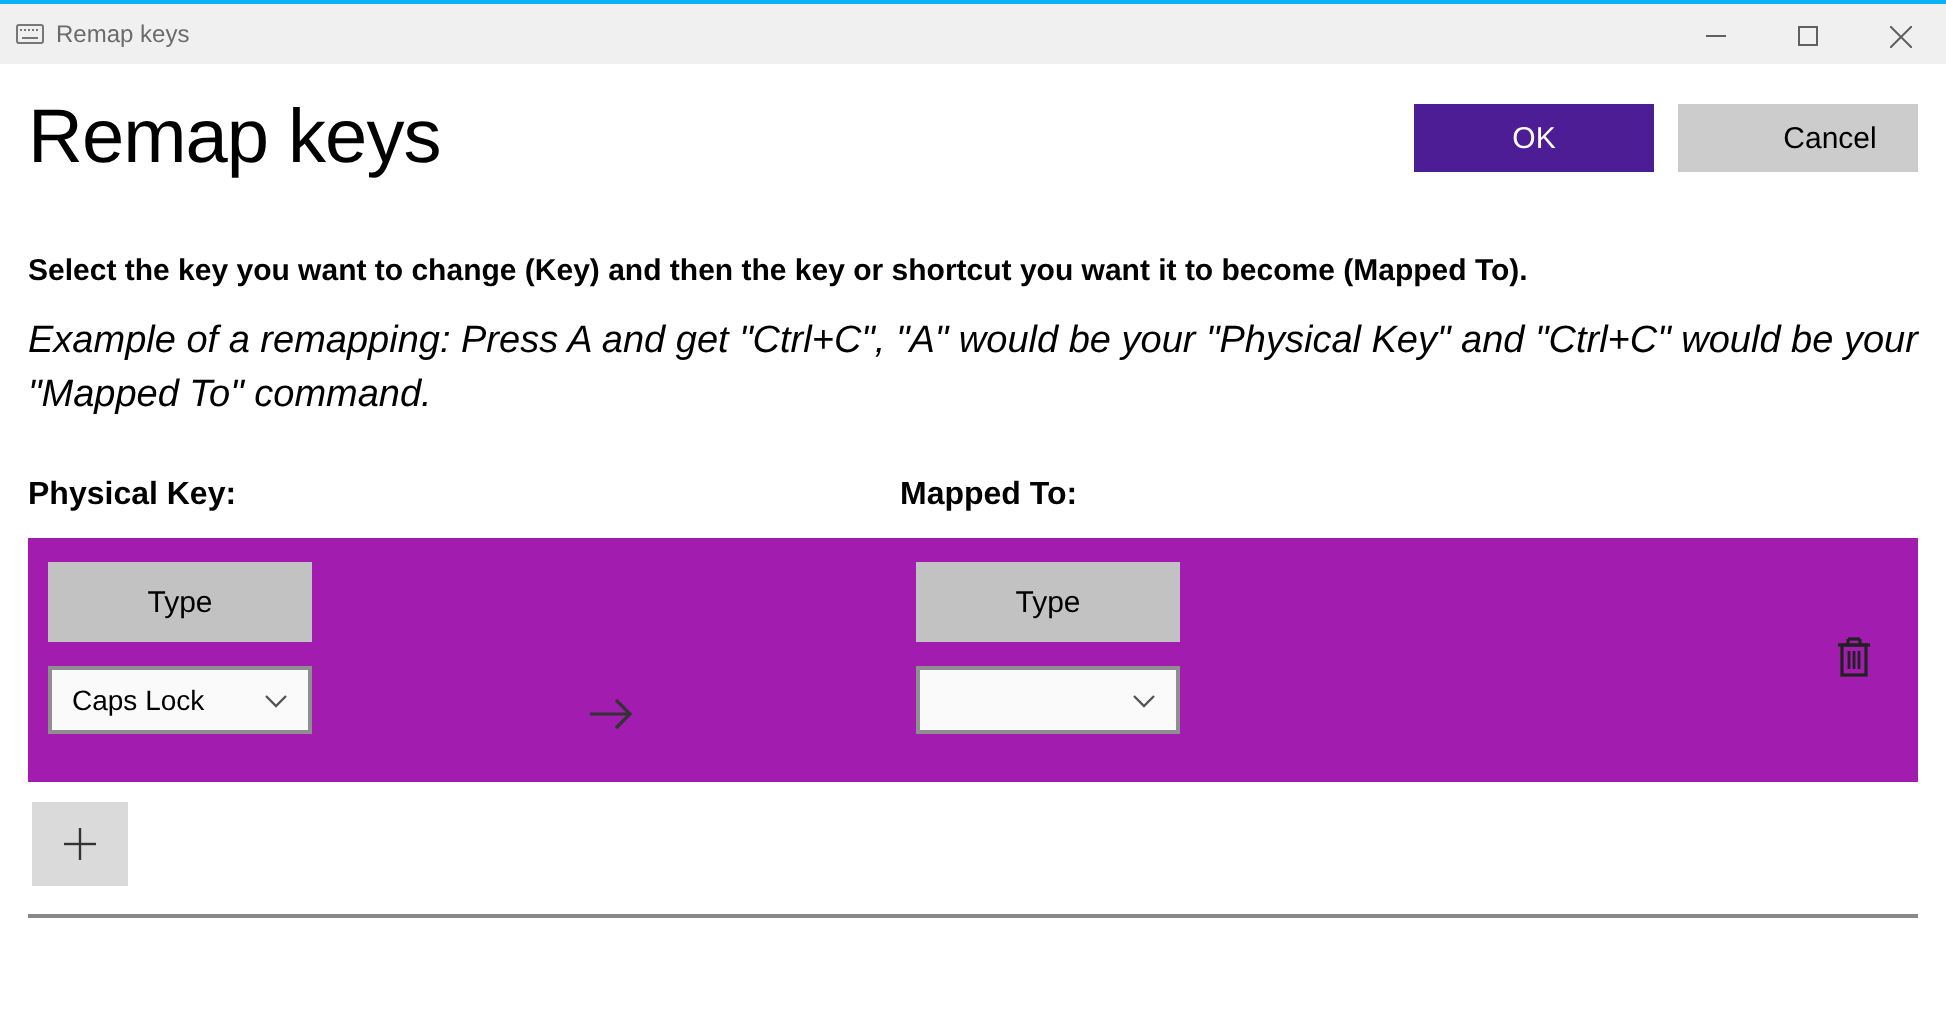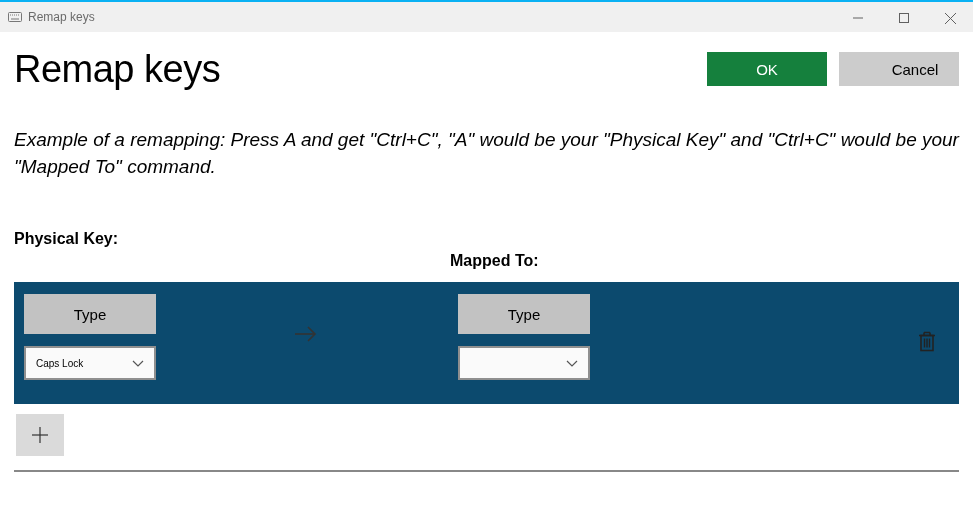--- a/index.html
+++ b/index.html
@@ -74,21 +74,21 @@
       width: 120px;
       border: none;
       font-size: 15px;
       font-family: inherit;
       cursor: pointer;
       display: flex;
       align-items: center;
       justify-content: center;
     }
     .btn-primary {
-      background: #15803d;
+      background: #4c1d95;
       color: #ffffff;
     }
     .btn-secondary {
       background: #cccccc;
       color: #000;
       padding-left: 32px;
     }
     .instruction {
       font-size: 15px;
       font-weight: 600;
@@ -104,26 +104,26 @@
     .columns-header {
       display: flex;
       margin-bottom: 12px;
       align-items: center;
     }
     .col-label {
       font-size: 16px;
       font-weight: 700;
     }
     .col-physical { width: 436px; }
-    .col-mapped { flex: 1; margin-top: 44px; }
+    .col-mapped { flex: 1; }
     .mapping-row {
-      background: #0c4a6e;
+      background: #a21caf;
       padding: 12px 10px 24px 10px;
       display: flex;
-      align-items: flex-start;
+      align-items: flex-end;
       position: relative;
       min-height: 118px;
     }
     .key-col {
       display: flex;
       flex-direction: column;
       gap: 12px;
     }
     .type-btn {
       width: 132px;
@@ -137,21 +137,21 @@
     }
     .select-btn {
       width: 132px;
       height: 34px;
       background: #fafafa;
       border: 2px solid #8f8f8f;
       display: flex;
       align-items: center;
       justify-content: space-between;
       padding: 0 10px;
-      font-size: 10px;
+      font-size: 14px;
       cursor: pointer;
       color: #000;
     }
     .chevron { display: inline-flex; }
     .chevron svg { stroke: #555; }
     .arrow-col {
       width: 200px;
       display: flex;
       align-items: center;
       justify-content: center;
@@ -238,20 +238,21 @@
 
 <div class="content">
   <div class="header-row">
     <h1 class="page-title">Remap keys</h1>
     <div class="action-buttons">
       <button class="btn btn-primary">OK</button>
       <button class="btn btn-secondary">Cancel</button>
     </div>
   </div>
 
+  <p class="instruction">Select the key you want to change (Key) and then the key or shortcut you want it to become (Mapped To).</p>
   <p class="example">Example of a remapping: Press A and get "Ctrl+C", "A" would be your "Physical Key" and "Ctrl+C" would be your "Mapped To" command.</p>
 
   <div class="columns-header">
     <div class="col-physical col-label">Physical Key:</div>
     <div class="col-mapped col-label">Mapped To:</div>
   </div>
 
   <div class="mapping-row">
     <div class="key-col">
       <button class="type-btn">Type</button>

